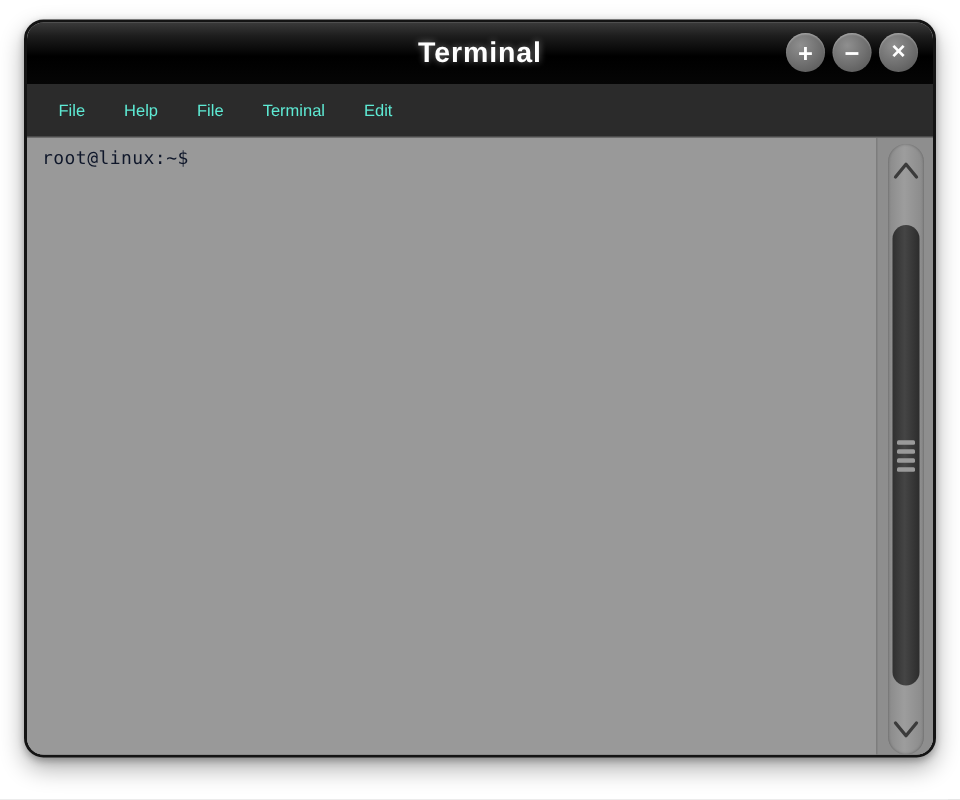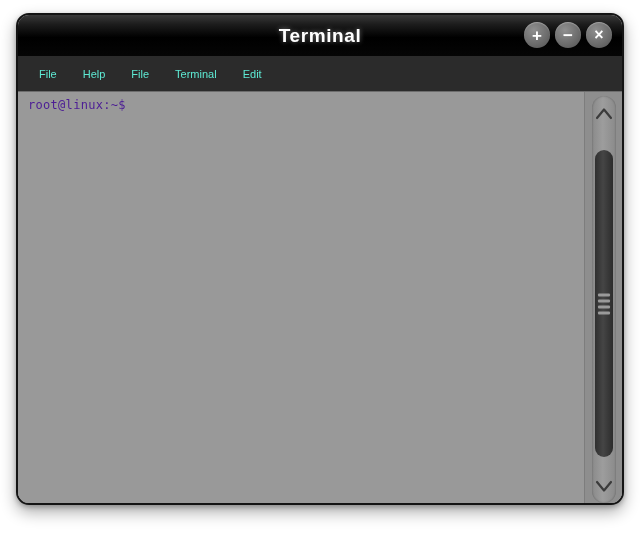--- a/index.html
+++ b/index.html
@@ -123,21 +123,21 @@
   .term-screen {
     position: absolute;
     left: 0; top: 0; right: 0; bottom: 0;
     background: #999999;
     padding: 6px 0 0 10px;
     box-sizing: border-box;
   }
   .term-line {
     font-family: "DejaVu Sans Mono", "Liberation Mono", monospace;
     font-size: 12px;
-    color: #4c1d95;
+    color: #0f172a;
     letter-spacing: 0.3px;
     white-space: pre;
   }
 
   
   .vscroll {
     width: 38px;
     background: #8e8e8e;
     position: relative;
     border-left: 1px solid #7d7d7d;

